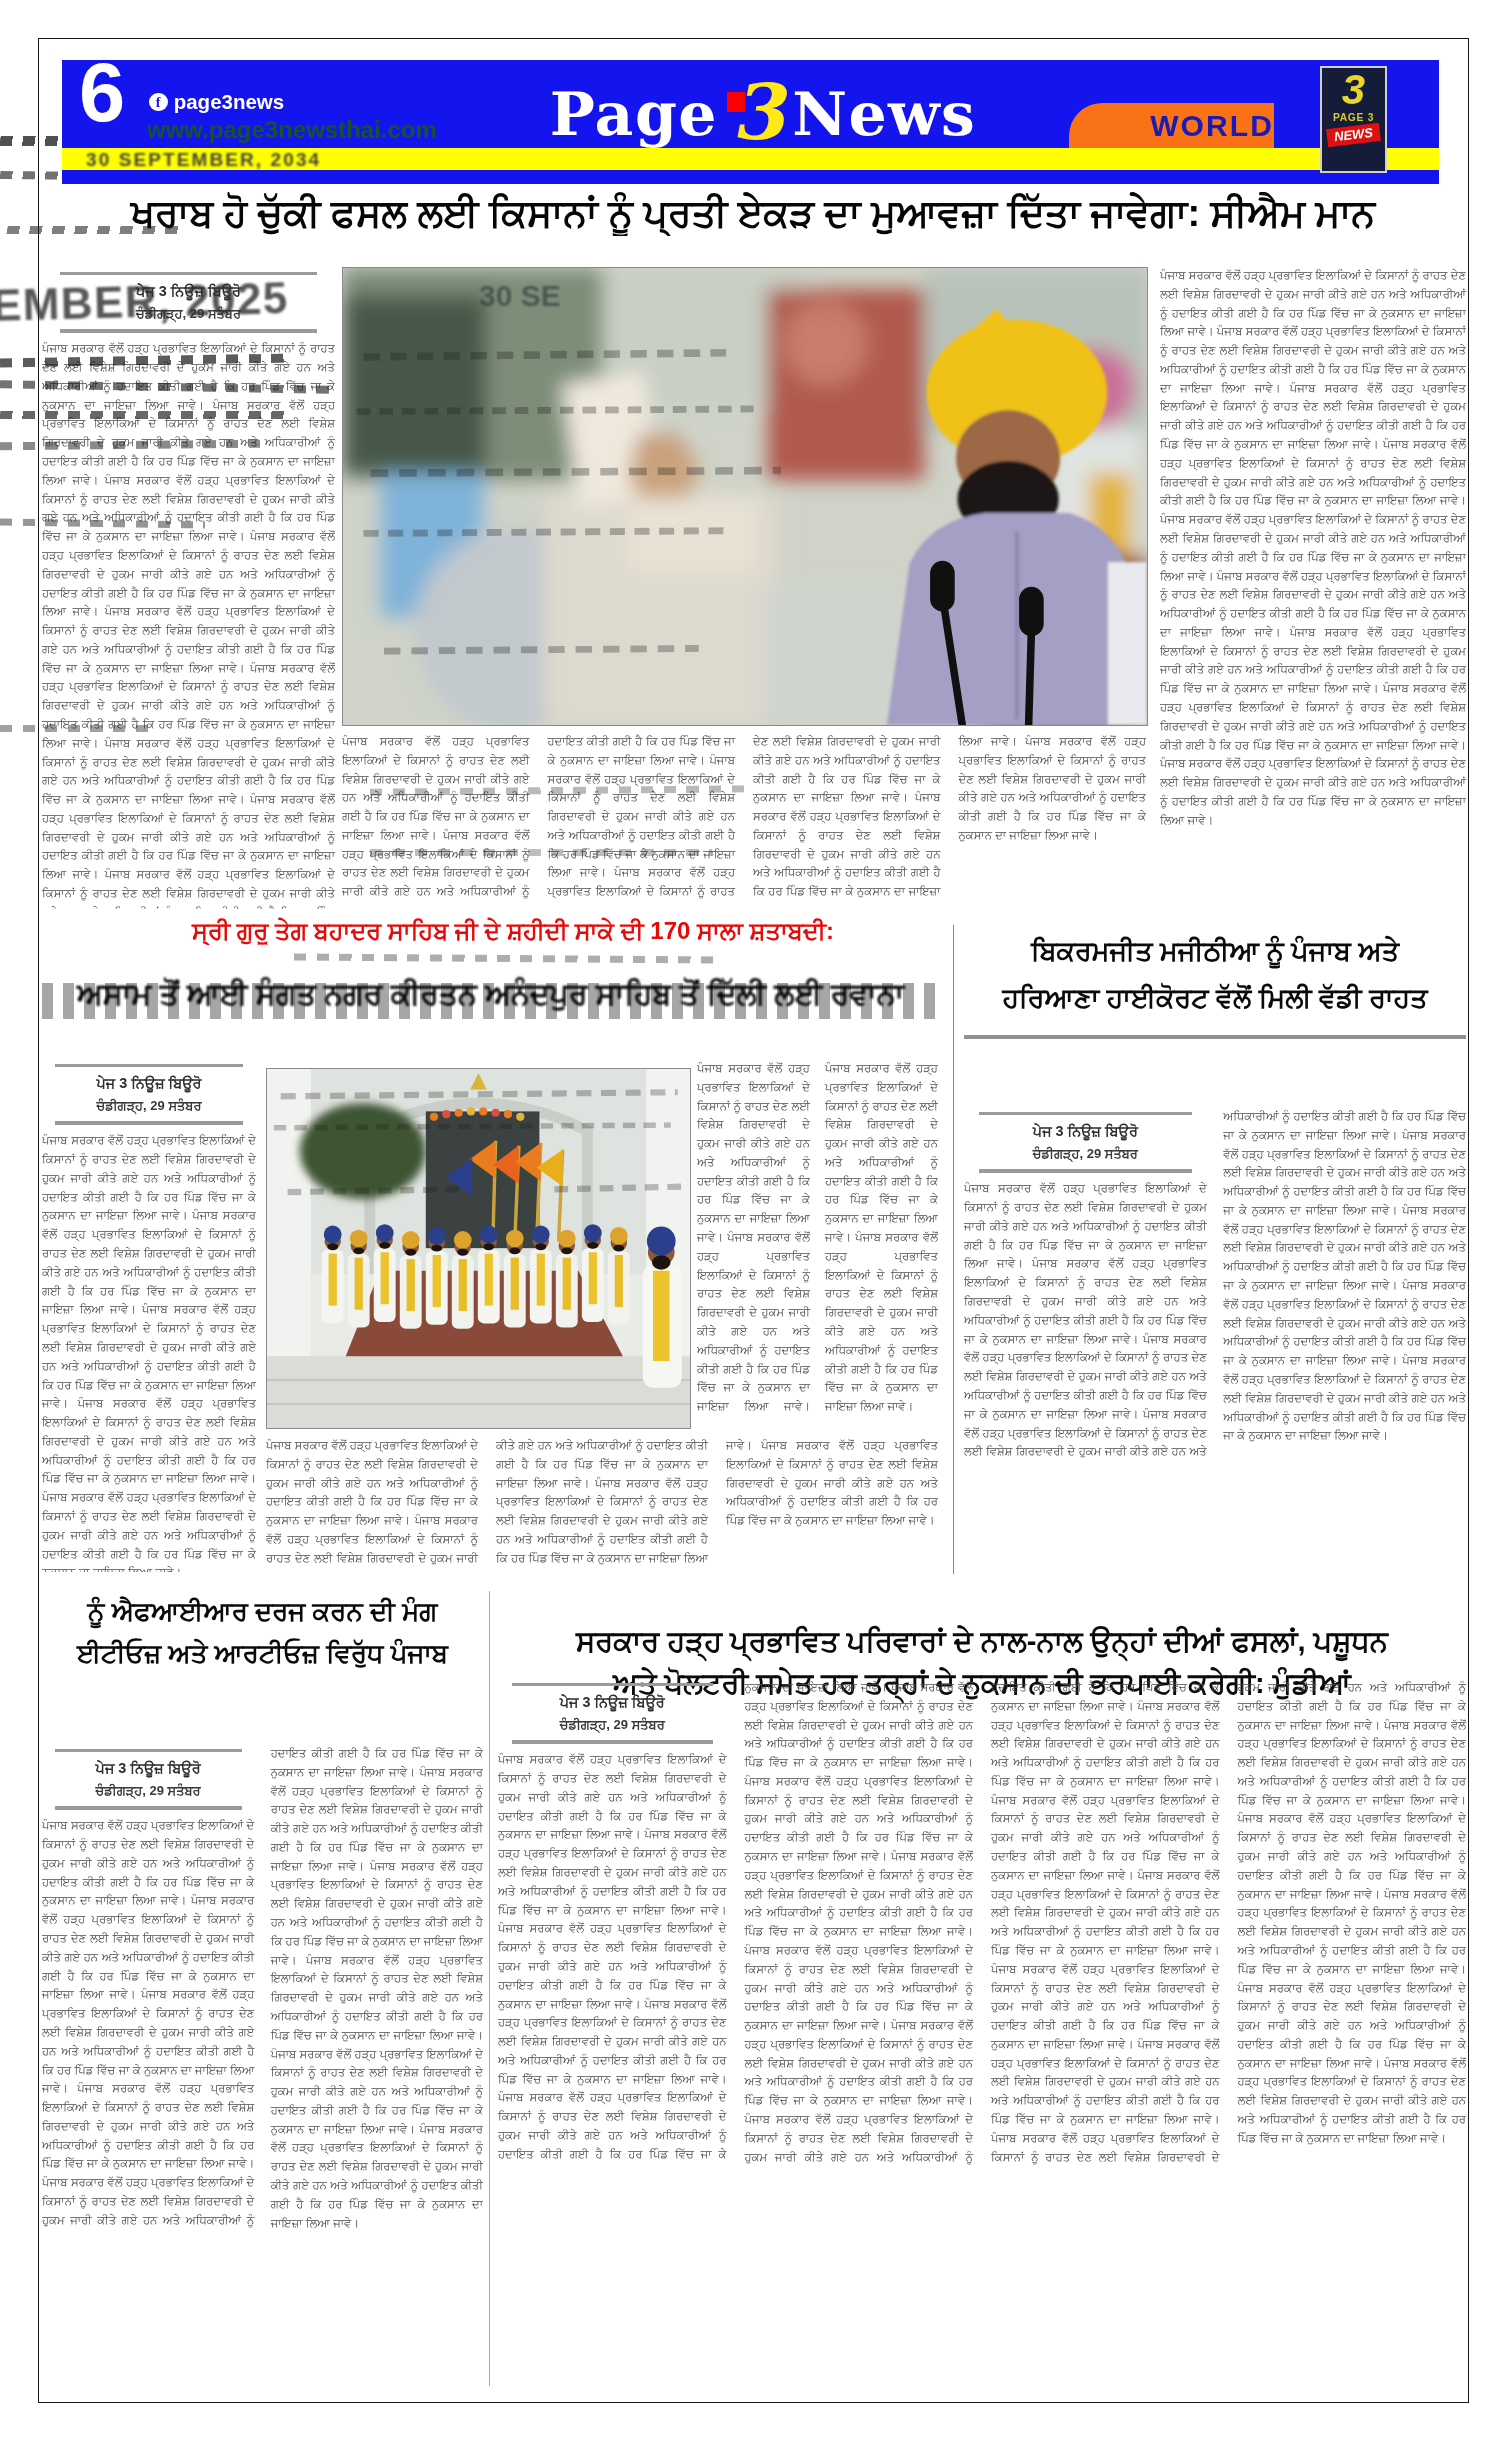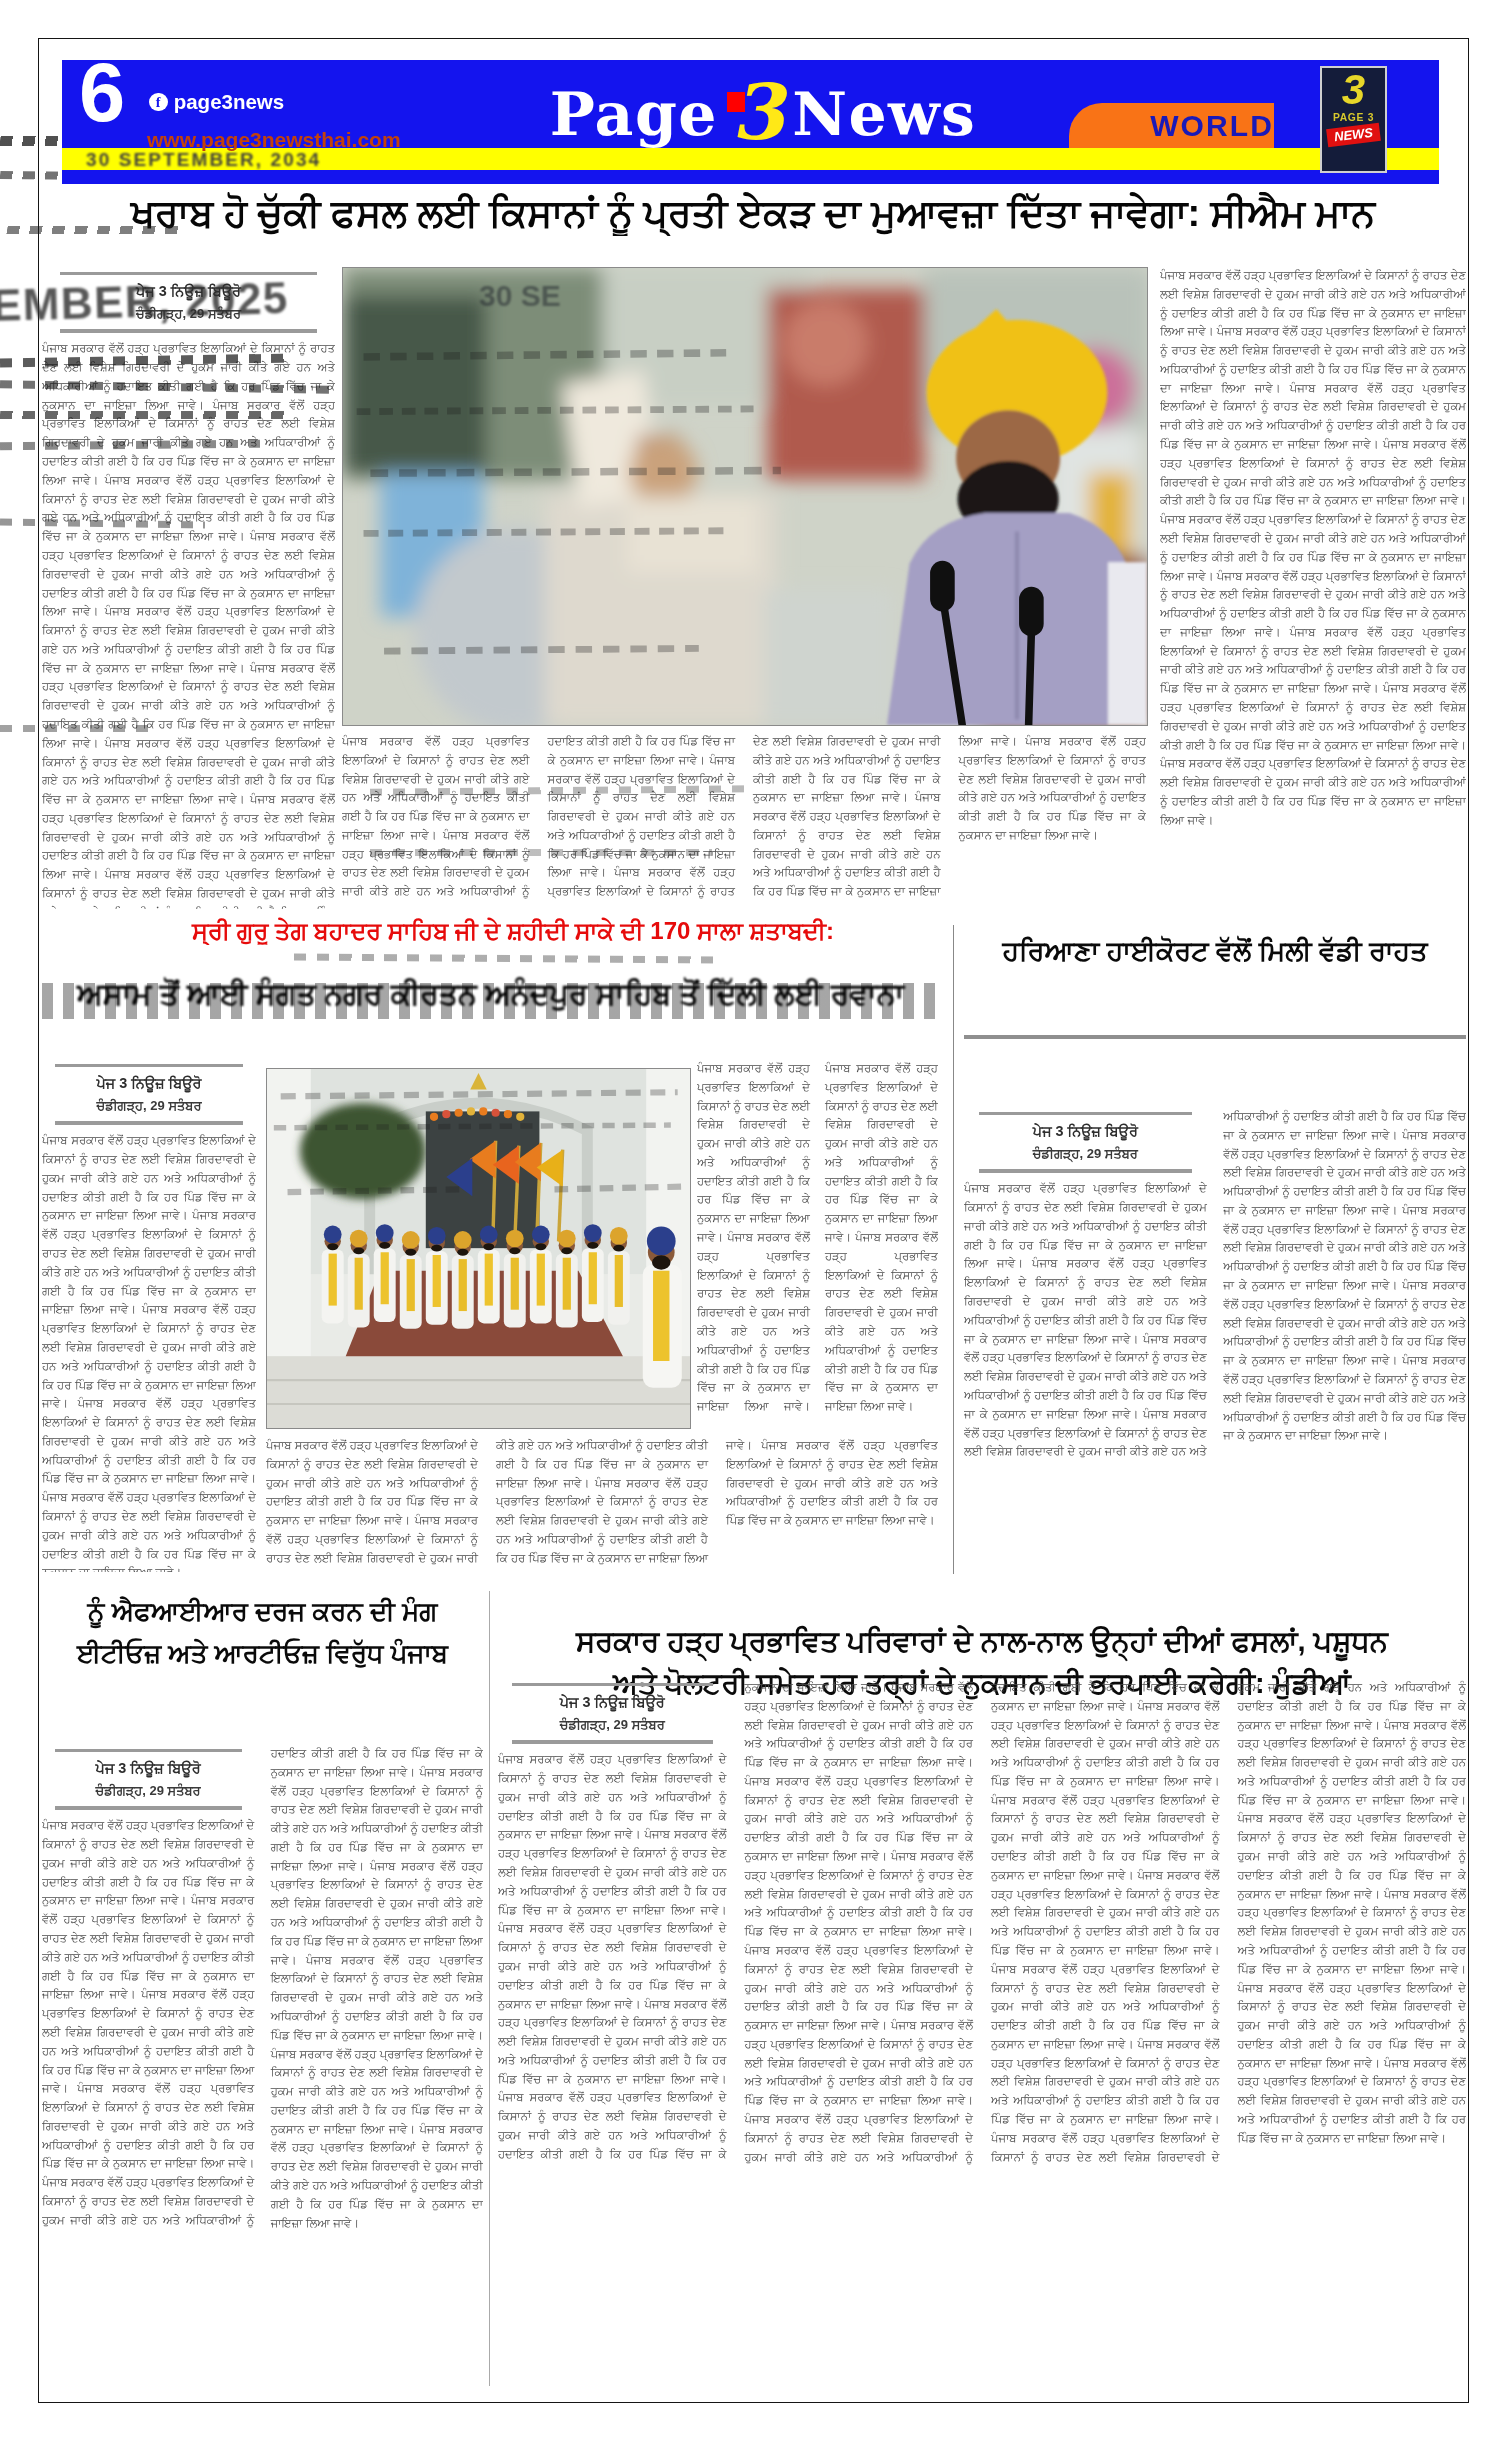--- a/index.html
+++ b/index.html
@@ -8,21 +8,21 @@
   .abs{position:absolute;}
   
   .frame{left:38px;top:38px;width:1429px;height:2363px;border:1.4px solid #151515;}
   
   .hdr-blue{left:62px;top:60px;width:1377px;height:88px;background:#1414ee;z-index:5;}
   .hdr-num{left:79px;top:51px;font-size:83px;font-weight:800;color:#fff;line-height:1;z-index:6;}
   .fb-row{left:149px;top:90px;display:flex;align-items:center;gap:6.2px;z-index:6;}
   .fb-icon{width:18.5px;height:18.5px;border-radius:50%;background:#fff;color:#1414ee;
            font-weight:800;font-size:14.4px;text-align:center;line-height:18.5px;font-family:"Liberation Serif",serif;}
   .fb-handle{color:#fff;font-weight:700;font-size:20.5px;}
-  .hdr-web{left:147px;top:128px;color:#c2410c;font-weight:700;font-size:21px;z-index:6;}
+  .hdr-web{left:147px;top:116px;color:#14532d;font-weight:700;font-size:24px;z-index:6;}
   .mast{left:438px;top:63px;width:650px;text-align:center;z-index:6;white-space:nowrap;
         font-family:"DejaVu Serif","Liberation Serif",serif;}
   .mast-word{font-size:60px;font-weight:800;color:#fff;letter-spacing:1.4px;}
   .mast-3{font-size:77px;font-weight:800;font-style:italic;color:#ffe817;position:relative;top:4.1px;margin:0 1.4px;}
   .red-notch{display:inline-block;width:18px;height:20.5px;background:#ff0000;position:relative;top:-23px;left:9.6px;}
   .world-tab{left:1069px;top:103px;width:205px;height:45px;background:#f97316;
              border-top-left-radius:33px;z-index:6;text-align:right;}
   .world-txt{font-size:30px;font-weight:800;color:#1a1ab8;letter-spacing:2.1px;line-height:45px;}
   .logo-box{left:1320px;top:66px;width:63px;height:103px;background:#141c3a;border:2.1px solid #cfcfcf;
             z-index:8;text-align:center;}
@@ -283,20 +283,21 @@
 
   <div class="abs bodycol c-proc-right">
     <span class="fill">ਪੰਜਾਬ ਸਰਕਾਰ ਵੱਲੋਂ ਹੜ੍ਹ ਪ੍ਰਭਾਵਿਤ ਇਲਾਕਿਆਂ ਦੇ ਕਿਸਾਨਾਂ ਨੂੰ ਰਾਹਤ ਦੇਣ ਲਈ ਵਿਸ਼ੇਸ਼ ਗਿਰਦਾਵਰੀ ਦੇ ਹੁਕਮ ਜਾਰੀ ਕੀਤੇ ਗਏ ਹਨ ਅਤੇ ਅਧਿਕਾਰੀਆਂ ਨੂੰ ਹਦਾਇਤ ਕੀਤੀ ਗਈ ਹੈ ਕਿ ਹਰ ਪਿੰਡ ਵਿੱਚ ਜਾ ਕੇ ਨੁਕਸਾਨ ਦਾ ਜਾਇਜ਼ਾ ਲਿਆ ਜਾਵੇ। ਪੰਜਾਬ ਸਰਕਾਰ ਵੱਲੋਂ ਹੜ੍ਹ ਪ੍ਰਭਾਵਿਤ ਇਲਾਕਿਆਂ ਦੇ ਕਿਸਾਨਾਂ ਨੂੰ ਰਾਹਤ ਦੇਣ ਲਈ ਵਿਸ਼ੇਸ਼ ਗਿਰਦਾਵਰੀ ਦੇ ਹੁਕਮ ਜਾਰੀ ਕੀਤੇ ਗਏ ਹਨ ਅਤੇ ਅਧਿਕਾਰੀਆਂ ਨੂੰ ਹਦਾਇਤ ਕੀਤੀ ਗਈ ਹੈ ਕਿ ਹਰ ਪਿੰਡ ਵਿੱਚ ਜਾ ਕੇ ਨੁਕਸਾਨ ਦਾ ਜਾਇਜ਼ਾ ਲਿਆ ਜਾਵੇ। ਪੰਜਾਬ ਸਰਕਾਰ ਵੱਲੋਂ ਹੜ੍ਹ ਪ੍ਰਭਾਵਿਤ ਇਲਾਕਿਆਂ ਦੇ ਕਿਸਾਨਾਂ ਨੂੰ ਰਾਹਤ ਦੇਣ ਲਈ ਵਿਸ਼ੇਸ਼ ਗਿਰਦਾਵਰੀ ਦੇ ਹੁਕਮ ਜਾਰੀ ਕੀਤੇ ਗਏ ਹਨ ਅਤੇ ਅਧਿਕਾਰੀਆਂ ਨੂੰ ਹਦਾਇਤ ਕੀਤੀ ਗਈ ਹੈ ਕਿ ਹਰ ਪਿੰਡ ਵਿੱਚ ਜਾ ਕੇ ਨੁਕਸਾਨ ਦਾ ਜਾਇਜ਼ਾ ਲਿਆ ਜਾਵੇ। ਪੰਜਾਬ ਸਰਕਾਰ ਵੱਲੋਂ ਹੜ੍ਹ ਪ੍ਰਭਾਵਿਤ ਇਲਾਕਿਆਂ ਦੇ ਕਿਸਾਨਾਂ ਨੂੰ ਰਾਹਤ ਦੇਣ ਲਈ ਵਿਸ਼ੇਸ਼ ਗਿਰਦਾਵਰੀ ਦੇ ਹੁਕਮ ਜਾਰੀ ਕੀਤੇ ਗਏ ਹਨ ਅਤੇ ਅਧਿਕਾਰੀਆਂ ਨੂੰ ਹਦਾਇਤ ਕੀਤੀ ਗਈ ਹੈ ਕਿ ਹਰ ਪਿੰਡ ਵਿੱਚ ਜਾ ਕੇ ਨੁਕਸਾਨ ਦਾ ਜਾਇਜ਼ਾ ਲਿਆ ਜਾਵੇ। </span>
   </div>
   <div class="abs bodycol c-proc-below">
     <span class="fill">ਪੰਜਾਬ ਸਰਕਾਰ ਵੱਲੋਂ ਹੜ੍ਹ ਪ੍ਰਭਾਵਿਤ ਇਲਾਕਿਆਂ ਦੇ ਕਿਸਾਨਾਂ ਨੂੰ ਰਾਹਤ ਦੇਣ ਲਈ ਵਿਸ਼ੇਸ਼ ਗਿਰਦਾਵਰੀ ਦੇ ਹੁਕਮ ਜਾਰੀ ਕੀਤੇ ਗਏ ਹਨ ਅਤੇ ਅਧਿਕਾਰੀਆਂ ਨੂੰ ਹਦਾਇਤ ਕੀਤੀ ਗਈ ਹੈ ਕਿ ਹਰ ਪਿੰਡ ਵਿੱਚ ਜਾ ਕੇ ਨੁਕਸਾਨ ਦਾ ਜਾਇਜ਼ਾ ਲਿਆ ਜਾਵੇ। ਪੰਜਾਬ ਸਰਕਾਰ ਵੱਲੋਂ ਹੜ੍ਹ ਪ੍ਰਭਾਵਿਤ ਇਲਾਕਿਆਂ ਦੇ ਕਿਸਾਨਾਂ ਨੂੰ ਰਾਹਤ ਦੇਣ ਲਈ ਵਿਸ਼ੇਸ਼ ਗਿਰਦਾਵਰੀ ਦੇ ਹੁਕਮ ਜਾਰੀ ਕੀਤੇ ਗਏ ਹਨ ਅਤੇ ਅਧਿਕਾਰੀਆਂ ਨੂੰ ਹਦਾਇਤ ਕੀਤੀ ਗਈ ਹੈ ਕਿ ਹਰ ਪਿੰਡ ਵਿੱਚ ਜਾ ਕੇ ਨੁਕਸਾਨ ਦਾ ਜਾਇਜ਼ਾ ਲਿਆ ਜਾਵੇ। ਪੰਜਾਬ ਸਰਕਾਰ ਵੱਲੋਂ ਹੜ੍ਹ ਪ੍ਰਭਾਵਿਤ ਇਲਾਕਿਆਂ ਦੇ ਕਿਸਾਨਾਂ ਨੂੰ ਰਾਹਤ ਦੇਣ ਲਈ ਵਿਸ਼ੇਸ਼ ਗਿਰਦਾਵਰੀ ਦੇ ਹੁਕਮ ਜਾਰੀ ਕੀਤੇ ਗਏ ਹਨ ਅਤੇ ਅਧਿਕਾਰੀਆਂ ਨੂੰ ਹਦਾਇਤ ਕੀਤੀ ਗਈ ਹੈ ਕਿ ਹਰ ਪਿੰਡ ਵਿੱਚ ਜਾ ਕੇ ਨੁਕਸਾਨ ਦਾ ਜਾਇਜ਼ਾ ਲਿਆ ਜਾਵੇ। ਪੰਜਾਬ ਸਰਕਾਰ ਵੱਲੋਂ ਹੜ੍ਹ ਪ੍ਰਭਾਵਿਤ ਇਲਾਕਿਆਂ ਦੇ ਕਿਸਾਨਾਂ ਨੂੰ ਰਾਹਤ ਦੇਣ ਲਈ ਵਿਸ਼ੇਸ਼ ਗਿਰਦਾਵਰੀ ਦੇ ਹੁਕਮ ਜਾਰੀ ਕੀਤੇ ਗਏ ਹਨ ਅਤੇ ਅਧਿਕਾਰੀਆਂ ਨੂੰ ਹਦਾਇਤ ਕੀਤੀ ਗਈ ਹੈ ਕਿ ਹਰ ਪਿੰਡ ਵਿੱਚ ਜਾ ਕੇ ਨੁਕਸਾਨ ਦਾ ਜਾਇਜ਼ਾ ਲਿਆ ਜਾਵੇ। </span>
   </div>
 
   <div class="abs vrule v1"></div>
   <div class="abs headline-maj">
+    <div>ਬਿਕਰਮਜੀਤ ਮਜੀਠੀਆ ਨੂੰ ਪੰਜਾਬ ਅਤੇ</div>
     <div>ਹਰਿਆਣਾ ਹਾਈਕੋਰਟ ਵੱਲੋਂ ਮਿਲੀ ਵੱਡੀ ਰਾਹਤ</div>
   </div>
   <div class="abs maj-rule"></div>
   <div class="abs bodycol c-maj">
     <div class="dateline">
       <div class="dl-rule"></div>
       <div class="dl-l1">ਪੇਜ 3 ਨਿਊਜ਼ ਬਿਊਰੋ</div>
       <div class="dl-l2">ਚੰਡੀਗੜ੍ਹ, 29 ਸਤੰਬਰ</div>
       <div class="dl-rule"></div>
     </div>

